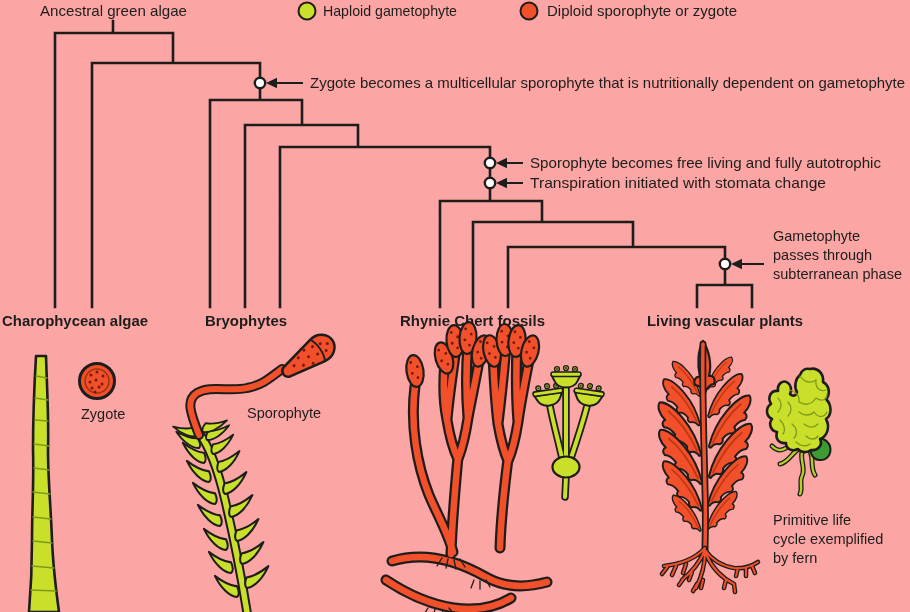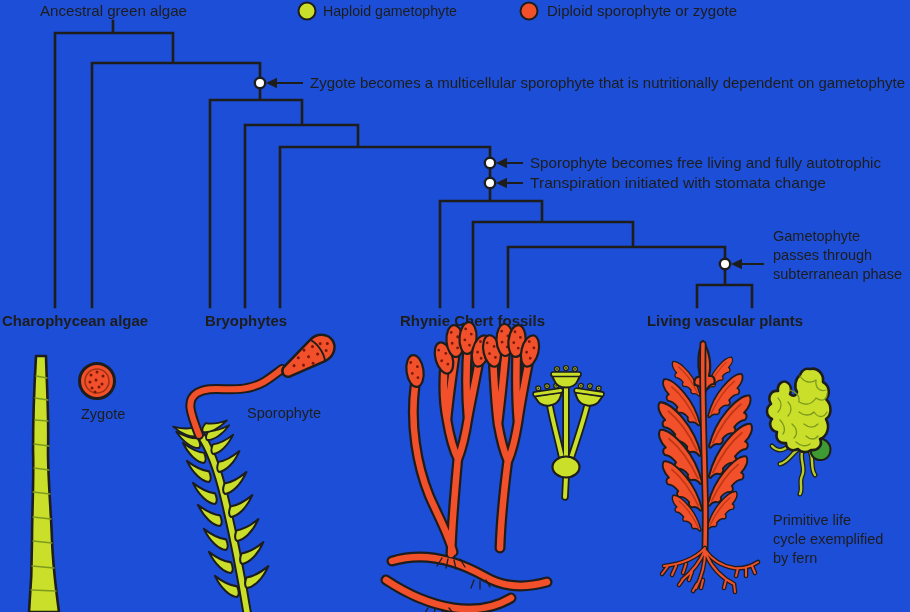--- a/index.html
+++ b/index.html
@@ -1,16 +1,16 @@
 <!DOCTYPE html>
 <html><head>
 <meta charset="utf-8">
 <style>
   html,body{margin:0;padding:0;background:#ffffff;}
-  .stage{position:relative;width:910px;height:612px;background:#1d4ed8;overflow:hidden;
+  .stage{position:relative;width:910px;height:612px;background:#fca5a5;overflow:hidden;
          font-family:"Liberation Sans",sans-serif;}
   svg{display:block;}
   text{fill:#1d1d1b;}
   .t15{font-size:15px;}
   .ann{font-size:14.5px;}
   .grp{font-size:15.5px;font-weight:bold;}
   .cap{font-size:14.5px;}
   .tree{fill:none;stroke:#1d1d1b;stroke-width:2.6;stroke-linecap:square;}
   .node{fill:#ffffff;stroke:#1d1d1b;stroke-width:2.4;}
   .arr{stroke:#1d1d1b;stroke-width:2;}

